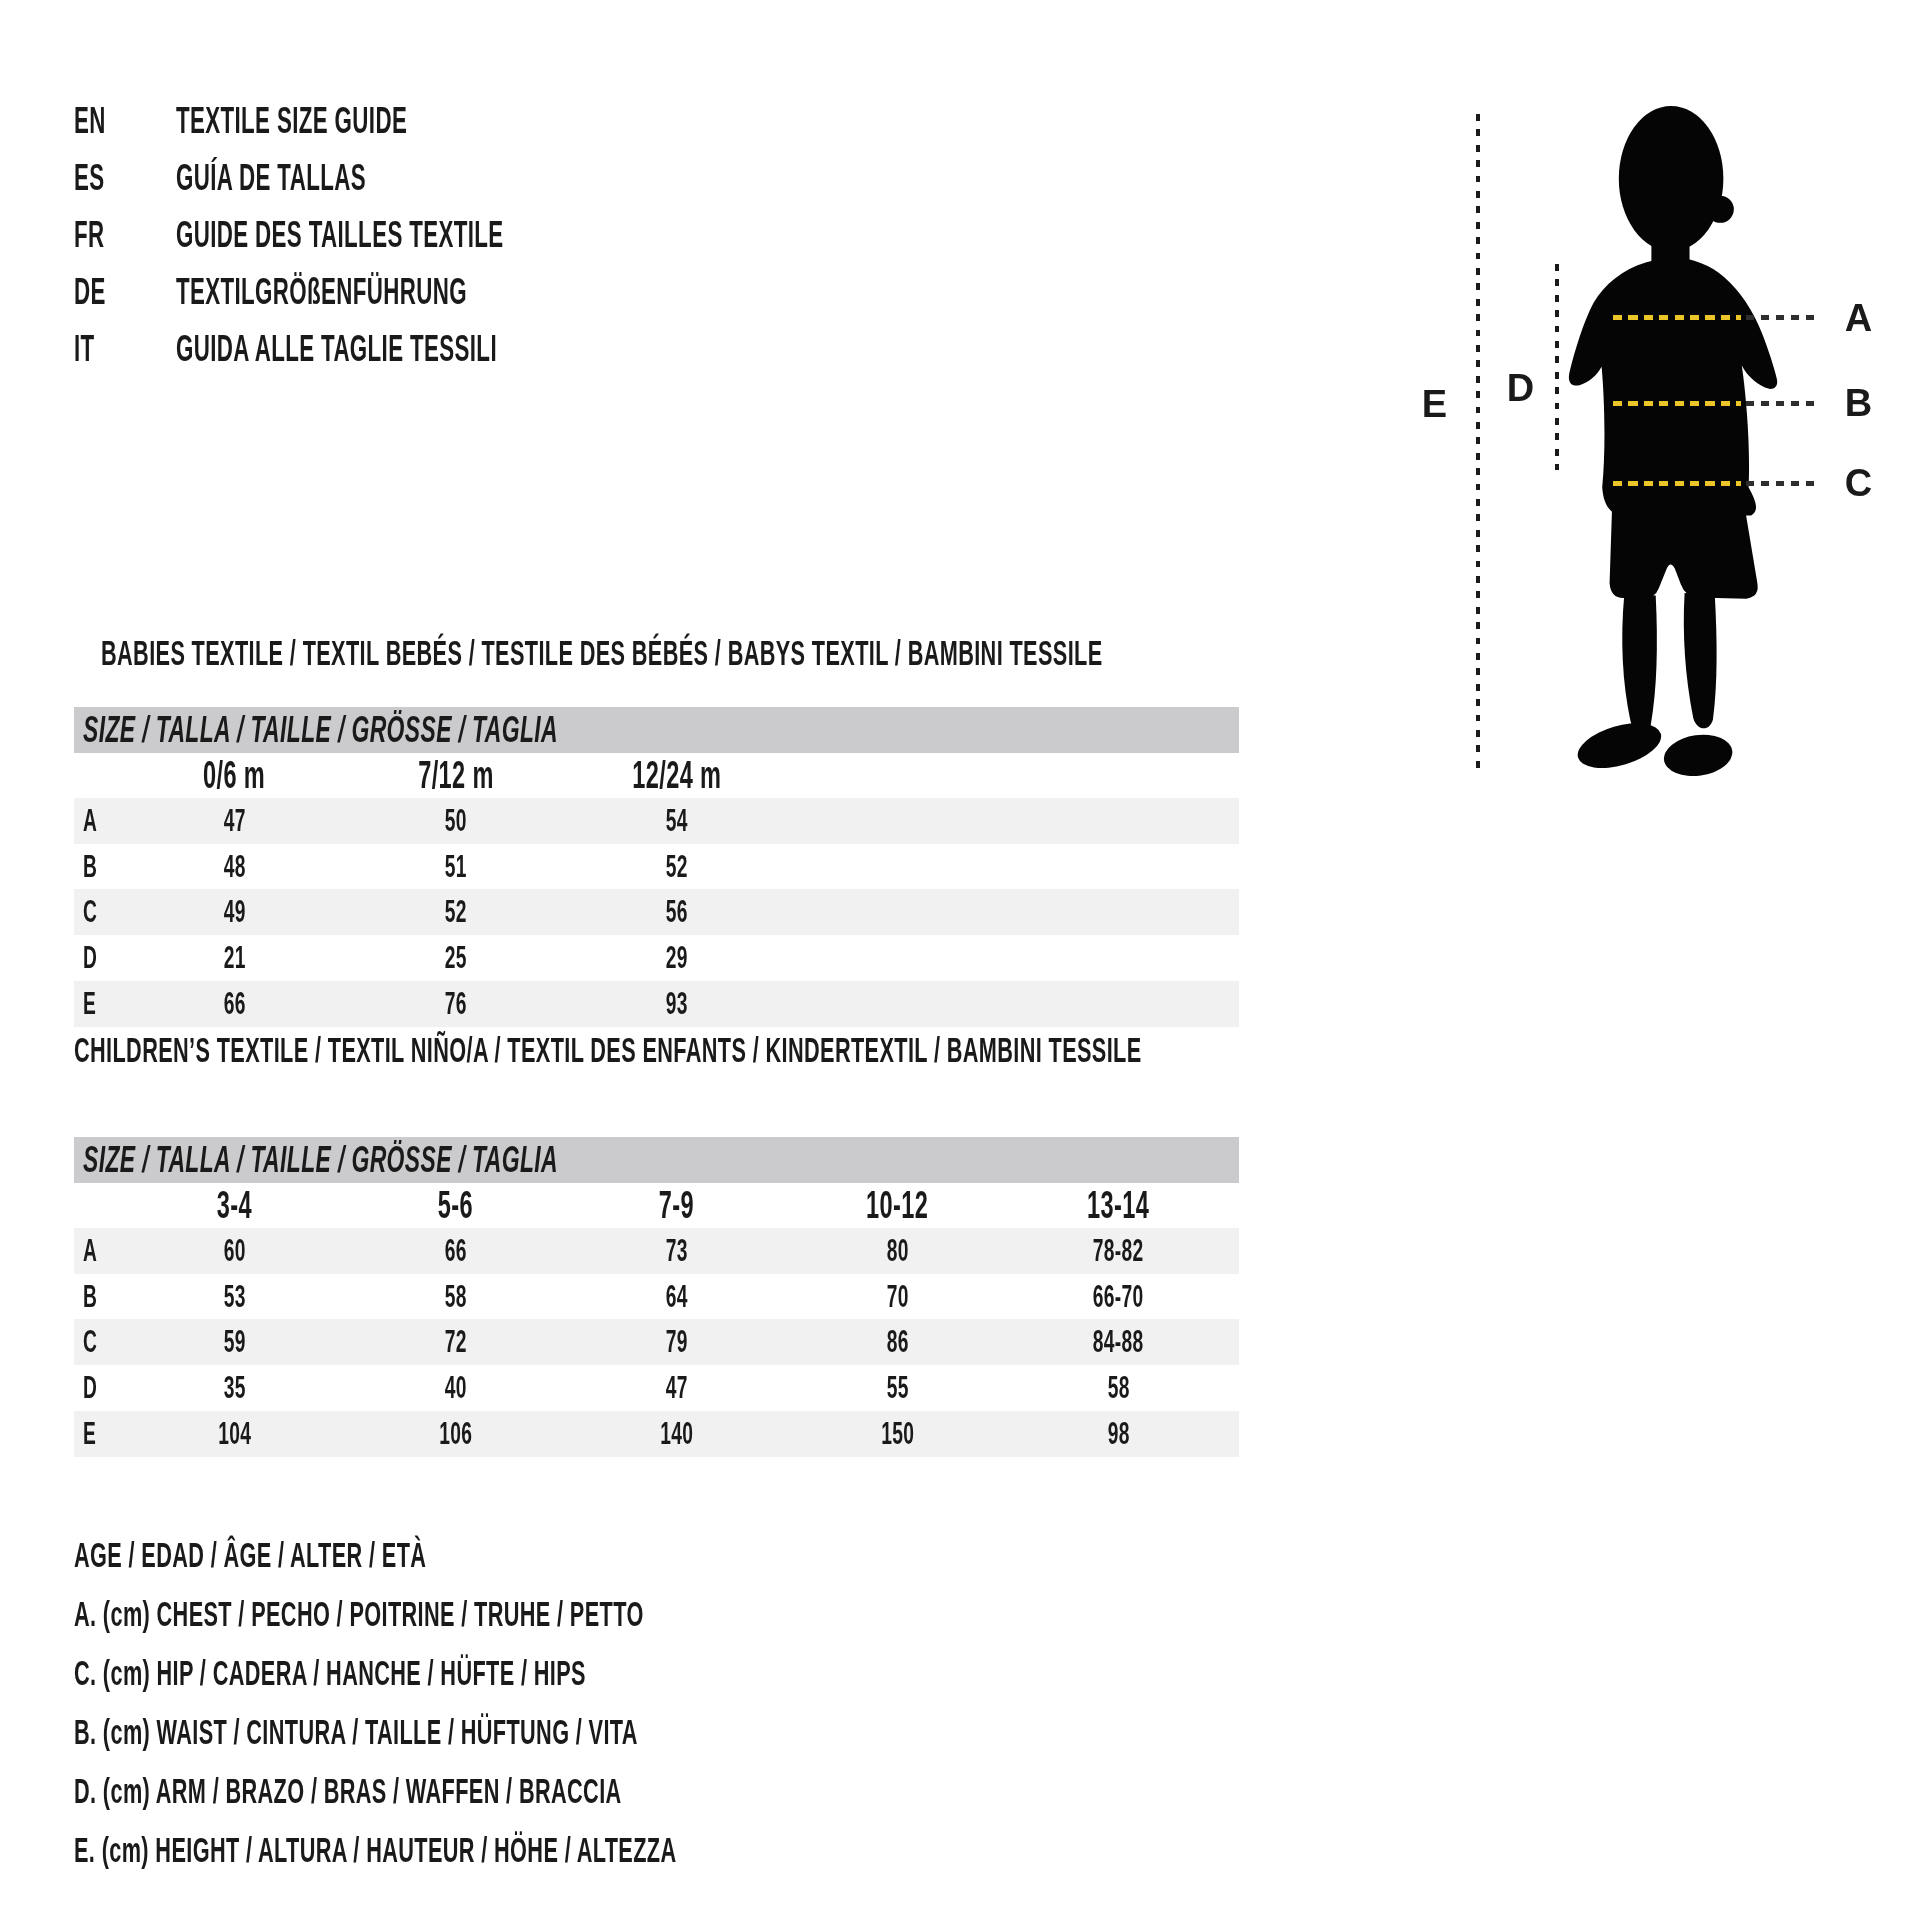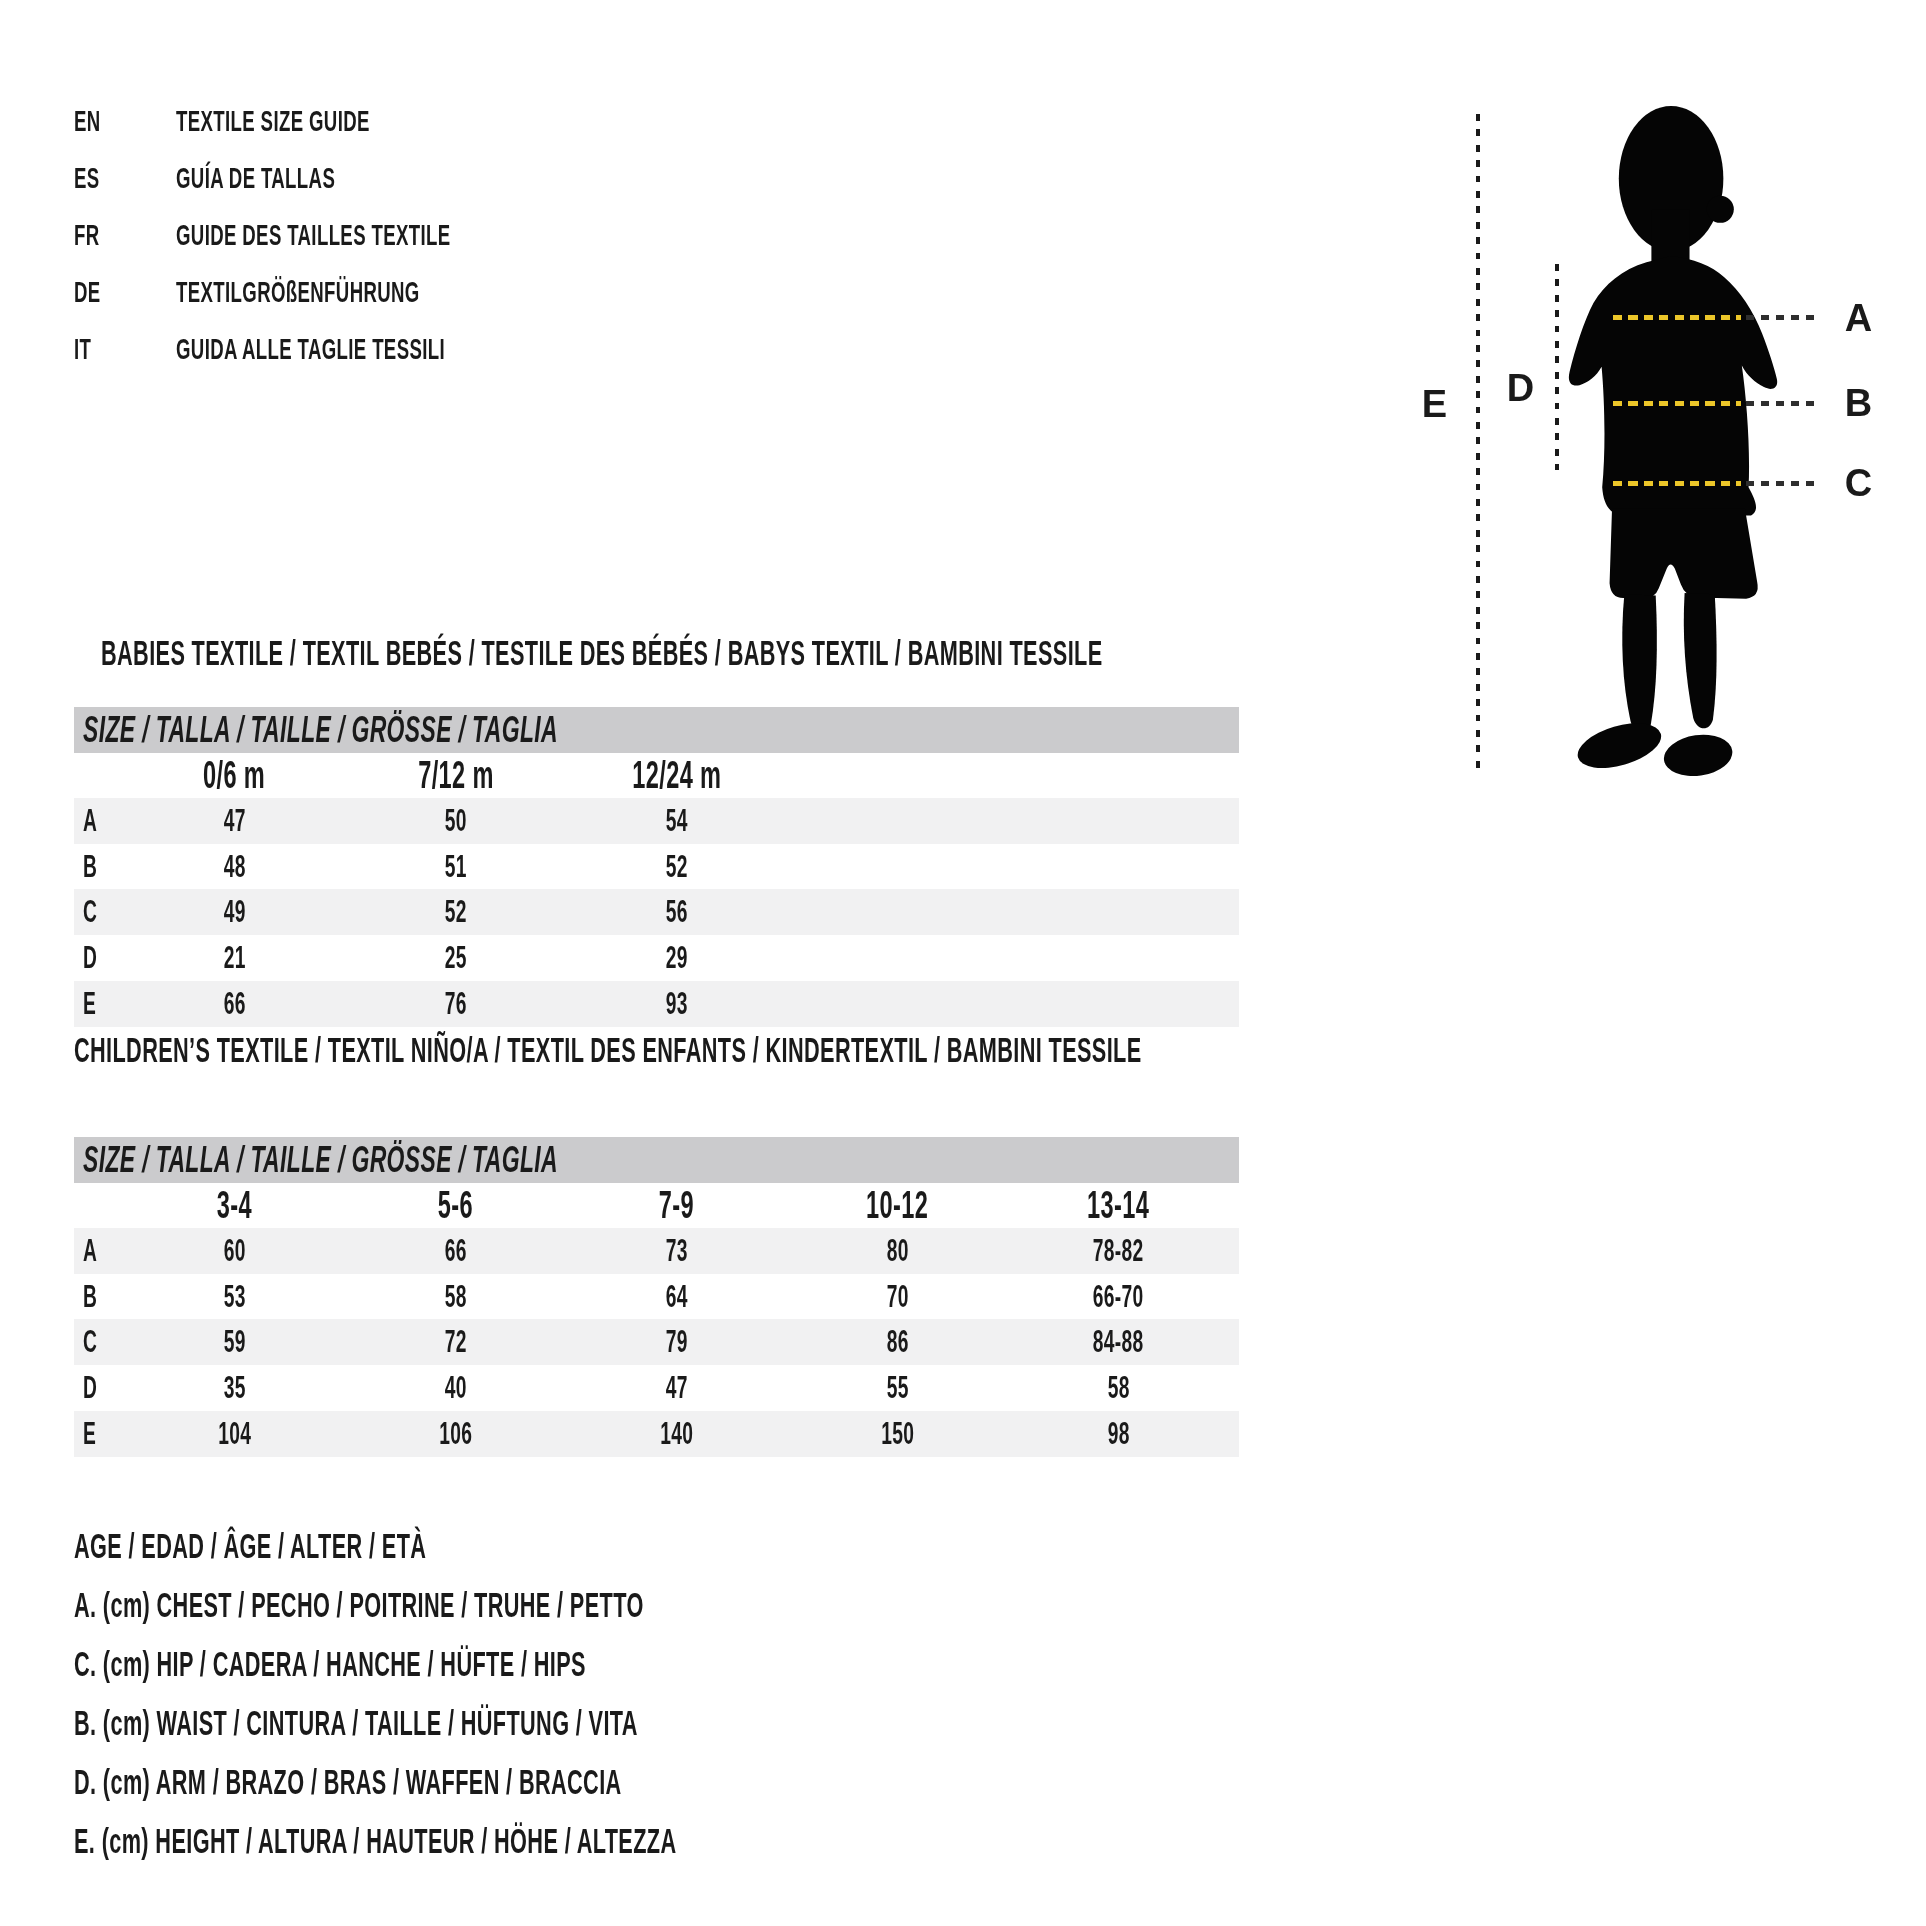--- a/index.html
+++ b/index.html
@@ -8,37 +8,37 @@
     font-family:"Liberation Sans","DejaVu Sans",sans-serif;color:#1a1a1a;
     -webkit-font-smoothing:antialiased;
   }
   
   .cond{display:inline-block;transform:scaleX(0.62);white-space:nowrap;letter-spacing:0.6px;font-weight:bold;}
   .cl{transform-origin:0 50%;}
   .cc{transform-origin:50% 50%;}
 
   
   .lang-block{position:absolute;left:74px;top:92px;}
-  .lang-row{display:flex;height:57px;align-items:center;font-size:30px;}
+  .lang-row{display:flex;height:57px;align-items:center;font-size:36px;}
   .lang-code{width:102px;}
   
   .tbl{position:absolute;left:74px;width:1165px;}
   .section-heading{position:absolute;left:74px;font-size:35px;line-height:42px;white-space:nowrap;}
   .size-bar{position:absolute;left:0;width:1165px;height:46px;display:flex;align-items:center;padding-left:8.6px;box-sizing:border-box;font-size:37px;font-style:italic;}
   .grid-row{position:absolute;left:0;width:1165px;display:grid;grid-template-columns:50px 221px 221px 221px 221px 221px;align-items:center;font-size:31px;}
   .grid-row .lab{padding-left:8.6px;text-align:left;}
   .grid-row .val{text-align:center;}
   .hdr-row{height:45px;font-size:38px;}
   .data-row{height:46px;}
   .row-even{background:#f1f1f2;}
   .row-odd{background:#ffffff;}
 
   
   .legend-block{position:absolute;left:74px;top:1516px;}
-  .legend-line{height:59px;display:flex;align-items:center;font-size:35px;}
+  .legend-line{height:59px;display:flex;align-items:flex-end;font-size:35px;}
 
   
   .vdots{position:absolute;width:4.3px;}
   .hdash{position:absolute;height:5px;}
   .meas-label{position:absolute;width:47px;text-align:center;font-size:38px;font-weight:bold;height:47px;line-height:47px;}
   .sil{position:absolute;left:1553px;top:104px;}
 </style>
 </head>
 <body>
 

